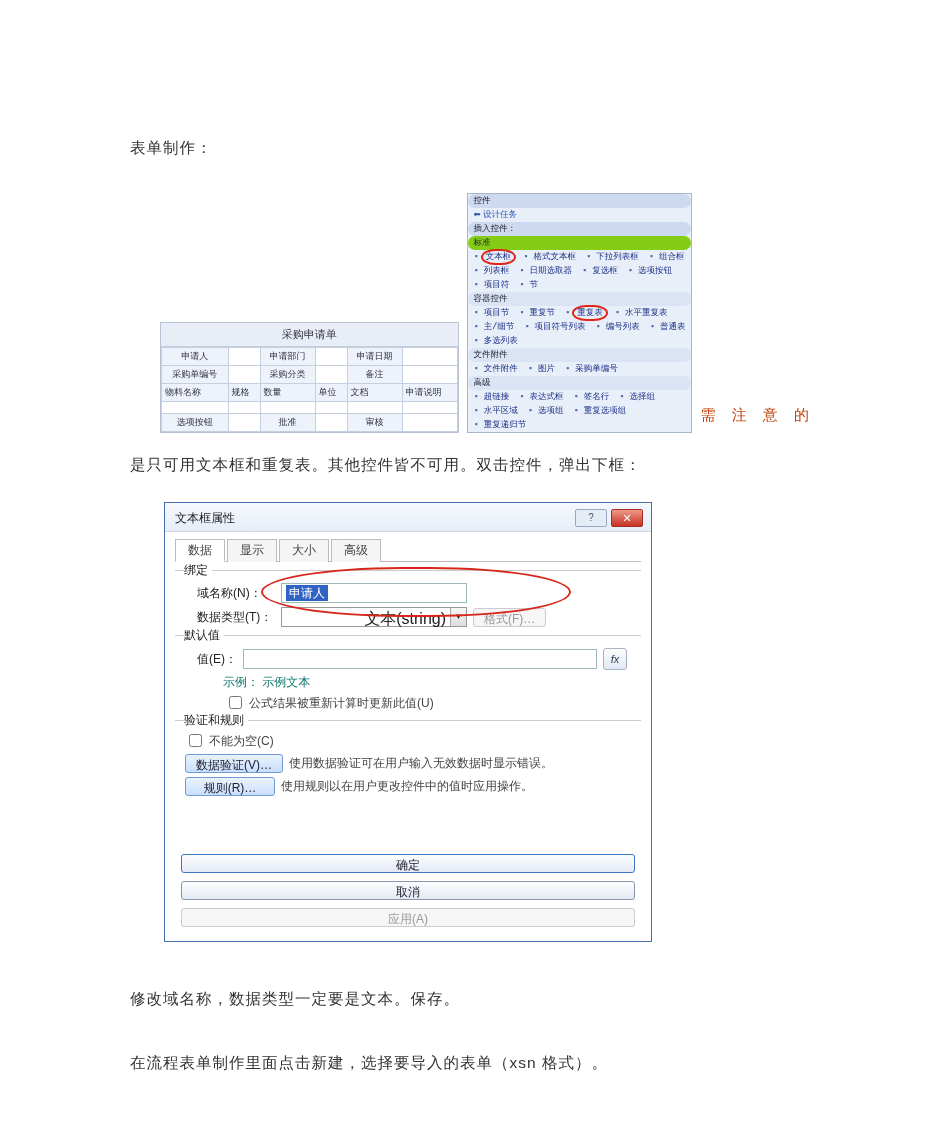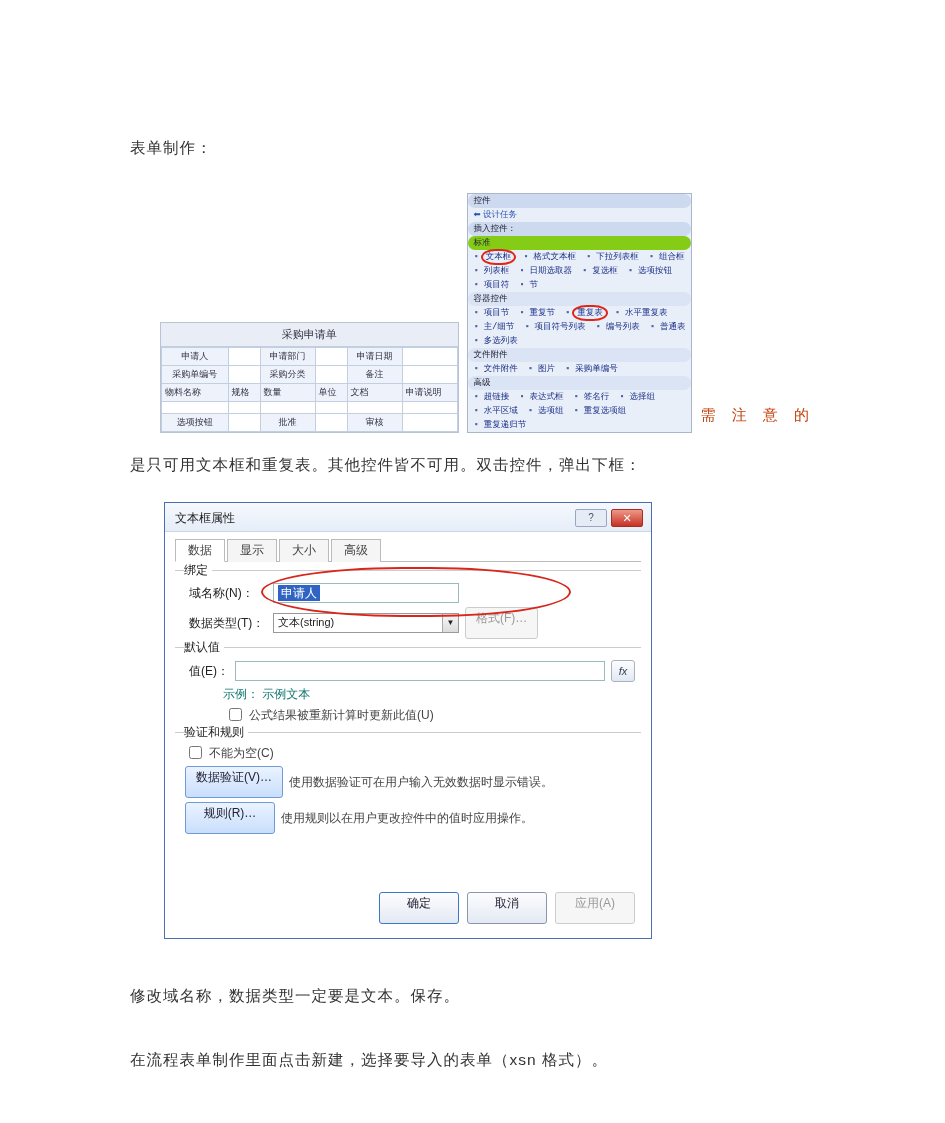--- a/index.html
+++ b/index.html
@@ -162,21 +162,21 @@
     top: -9px;
     left: 9px;
     background: #fff;
     padding: 0 4px 0 0;
     font-size: 12px;
   }
   .frow {
     display: flex;
     align-items: center;
     gap: 6px;
-    margin: 4px 4px;
+    margin: 4px 12px;
   }
   .flbl { width: 86px; text-align: left; padding-left: 8px; font-size: 12px; }
   .tinput {
     border: 1px solid #9bb;
     background: #fff;
     height: 20px;
     padding: 1px 4px;
     font-size: 12px;
   }
   .highlighted {
@@ -184,38 +184,38 @@
     color: #fff;
     padding: 1px 3px;
   }
   .combo {
     display: inline-flex;
     border: 1px solid #999;
     height: 20px;
     background: #fff;
     width: 186px;
   }
-  .combo .ctext { flex: 1; padding: 1px 4px; font-size: 11px; }
+  .combo .ctext { flex: 1; padding: 1px 4px; font-size: 16px; text-align: right; }
   .combo .cbtn {
     width: 16px;
     border-left: 1px solid #aaa;
     background: linear-gradient(#f8f8f8, #dcdcdc);
     text-align: center;
     font-size: 8px;
     line-height: 18px;
   }
   .btn {
     border: 1px solid #8a96ad;
     background: linear-gradient(#fdfdfe, #e3e9f3);
     padding: 2px 10px;
     font-size: 12px;
     border-radius: 3px;
     min-width: 80px;
     text-align: center;
-    height: 32px;
+    height: 19px;
     line-height: 16px;
     color: #223;
   }
   .btn.ghost { color: #999; border-color: #ccc; background: #f6f6f6; }
   .btn.blue {
     background: linear-gradient(#eaf3ff, #c9defc);
     border-color: #6f9ad6;
   }
   .oval-big {
     position: absolute;
@@ -230,20 +230,21 @@
     display: flex; align-items: flex-end; gap: 4px;
     margin: 2px 0 2px 28px;
     font-size: 12px; color: #444;
   }
   .checkbox-row input { width:13px; height:13px; }
   .dlg-btns {
     display: flex;
     justify-content: flex-end;
     gap: 8px;
     padding: 10px 6px 4px 6px;
+    flex-direction: column;
   }
   .fx-btn {
     width: 24px; height: 22px;
     border: 1px solid #a9b2c2;
     background: linear-gradient(#fdfdfe,#e2e8f3);
     border-radius: 3px;
     text-align: center;
     font-style: italic;
     font-size: 11px;
     line-height: 20px;

